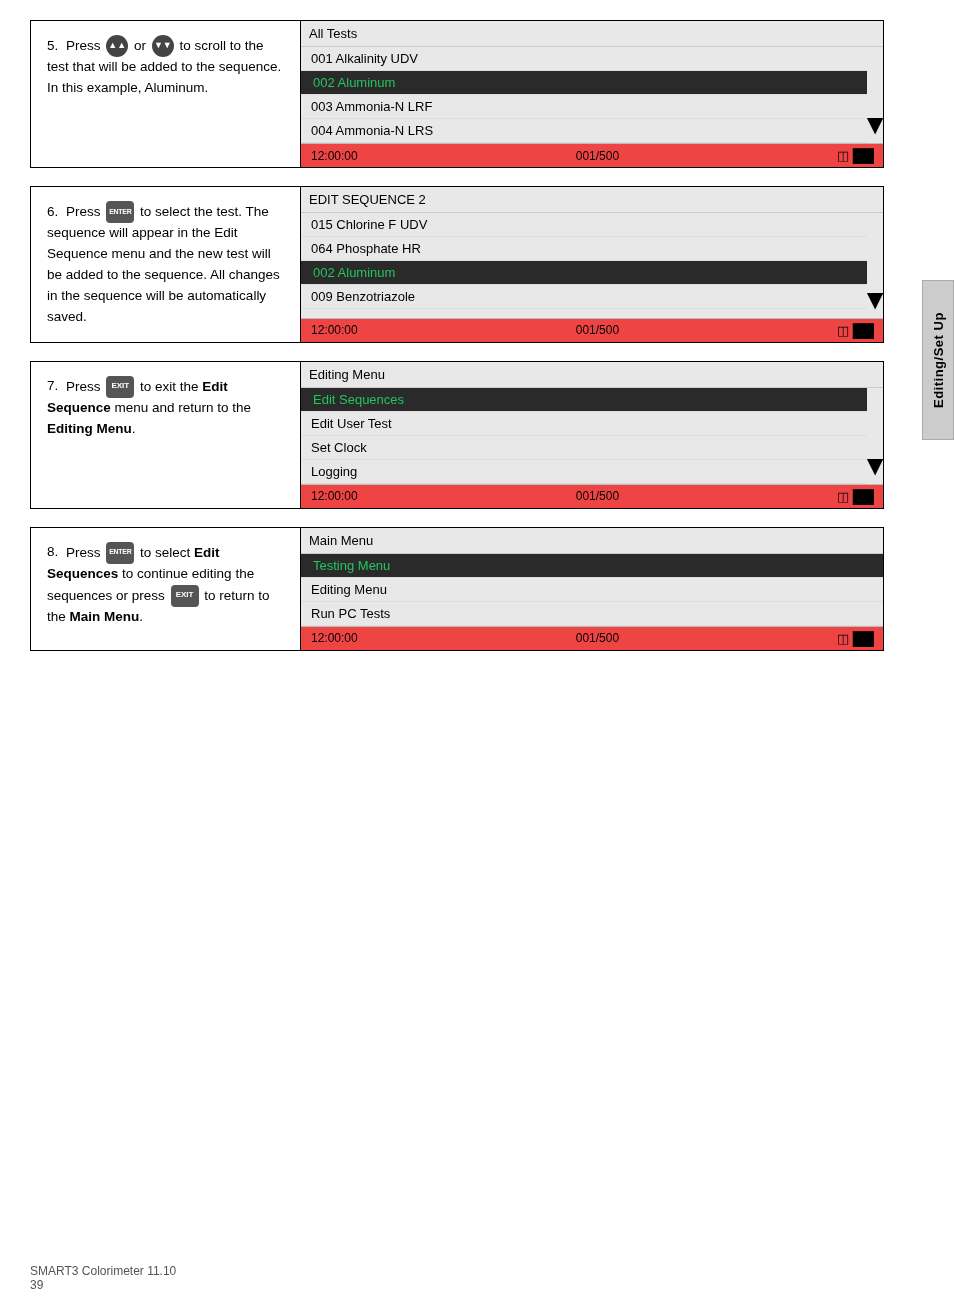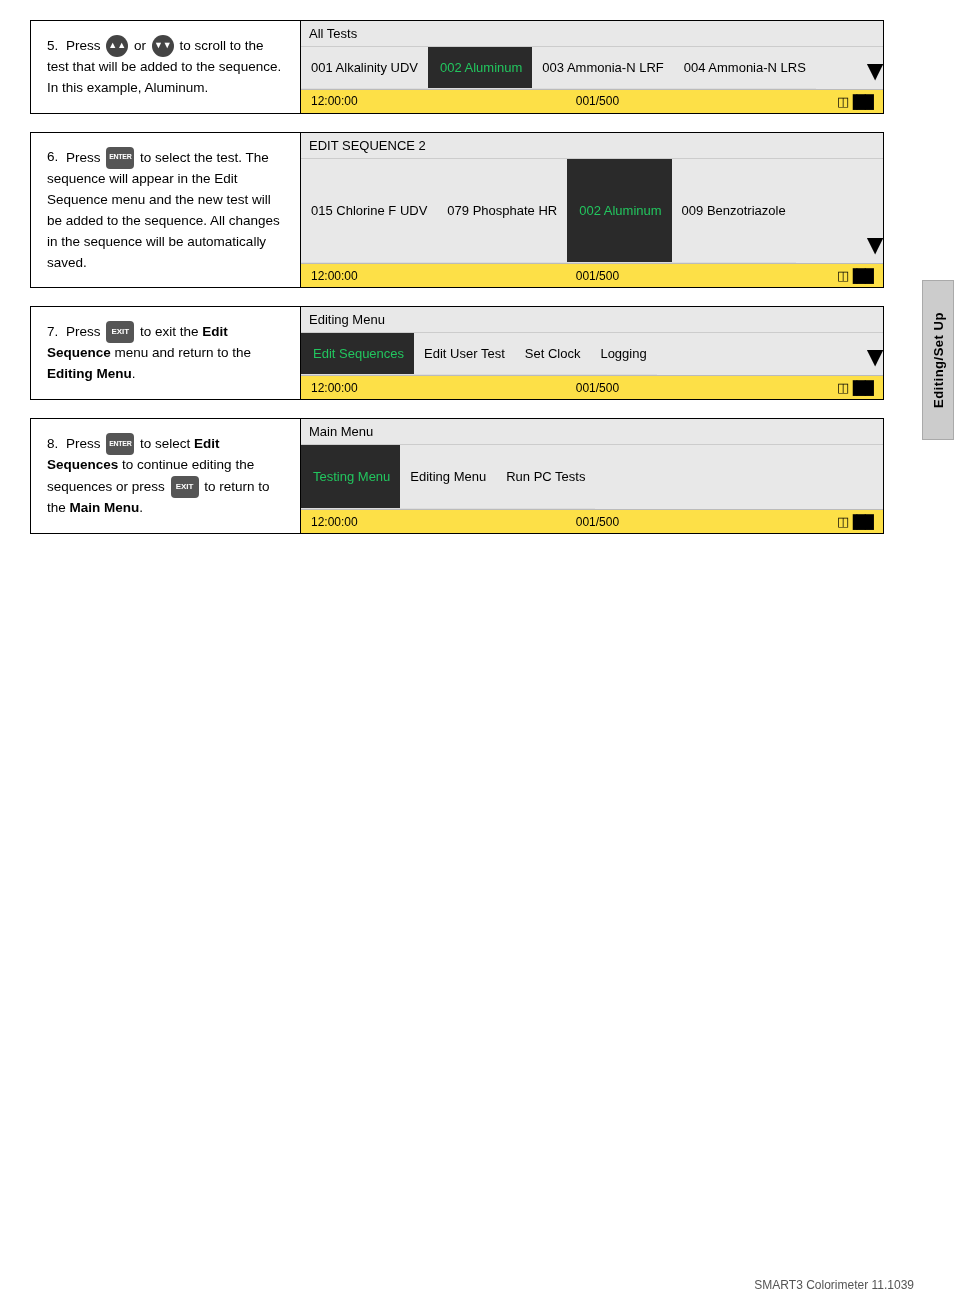--- a/index.html
+++ b/index.html
@@ -116,55 +116,56 @@
     }
 
     .screen-footer {
       display: flex;
       justify-content: space-between;
       align-items: center;
       padding: 4px 10px;
       font-size: 12px;
       margin-top: auto;
       border-top: 1px solid #bbb;
-      background: #fde047;
+      background: #ef4444;
     }
 
     .items-with-scroll {
       display: flex;
       flex: 1;
     }
 
     .items-list {
       flex: 1;
       display: flex;
-      flex-direction: row;
+      flex-direction: column;
       text-align: center;
     }
 
     .scroll-bar {
       width: 16px;
       display: flex;
       flex-direction: column;
       align-items: center;
       justify-content: flex-end;
       padding-bottom: 4px;
       background: #e8e8e8;
     }
 
     
     .page-footer {
       position: absolute;
       bottom: 20px;
       left: 30px;
       right: 40px;
       display: flex;
-      justify-content: flex-end;
+      justify-content: flex-start;
       font-size: 12px;
       color: #555;
+      flex-direction: column;
     }
   </style>
 </head>
 <body>
 
 <div class="page-content">
 
   <div id="blocks-container">
       <div class="instruction-block">
         <div class="instruction-text"><span class="step-num">5. </span>Press <span class="btn-icon up-arrow" style="background: rgb(68, 68, 68); font-size: 9px;">▲</span> or <span class="btn-icon down-arrow" style="background: rgb(68, 68, 68); font-size: 9px;">▼</span> to scroll to the test that will be added to the sequence. In this example, Aluminum.</div>
@@ -188,21 +189,21 @@
           </div>
         </div>
       </div>
       <div class="instruction-block">
         <div class="instruction-text"><span class="step-num">6. </span>Press <span class="btn-icon enter-btn" style="background: rgb(85, 85, 85); width: 28px; border-radius: 4px; font-size: 7px; letter-spacing: -0.3px;">ENTER</span> to select the test. The sequence will appear in the Edit Sequence menu and the new test will be added to the sequence. All changes in the sequence will be automatically saved.</div>
         <div class="screen-panel">
           <div class="screen-title">EDIT SEQUENCE 2</div>
           <div class="items-with-scroll">
             <div class="items-list">
               <div class="screen-item">015 Chlorine F UDV</div>
-              <div class="screen-item">079 Phosphate HR</div>
+              <div class="screen-item">064 Phosphate HR</div>
               <div class="screen-item highlighted">002 Aluminum</div>
               <div class="screen-item">009 Benzotriazole</div>
             </div>
             <div class="scroll-bar">
               <span style="font-size:28px; line-height:1; font-weight:bold;">▼</span>
             </div>
           </div>
           <div class="screen-footer">
             <span>12:00:00</span>
             <span>001/500</span>

